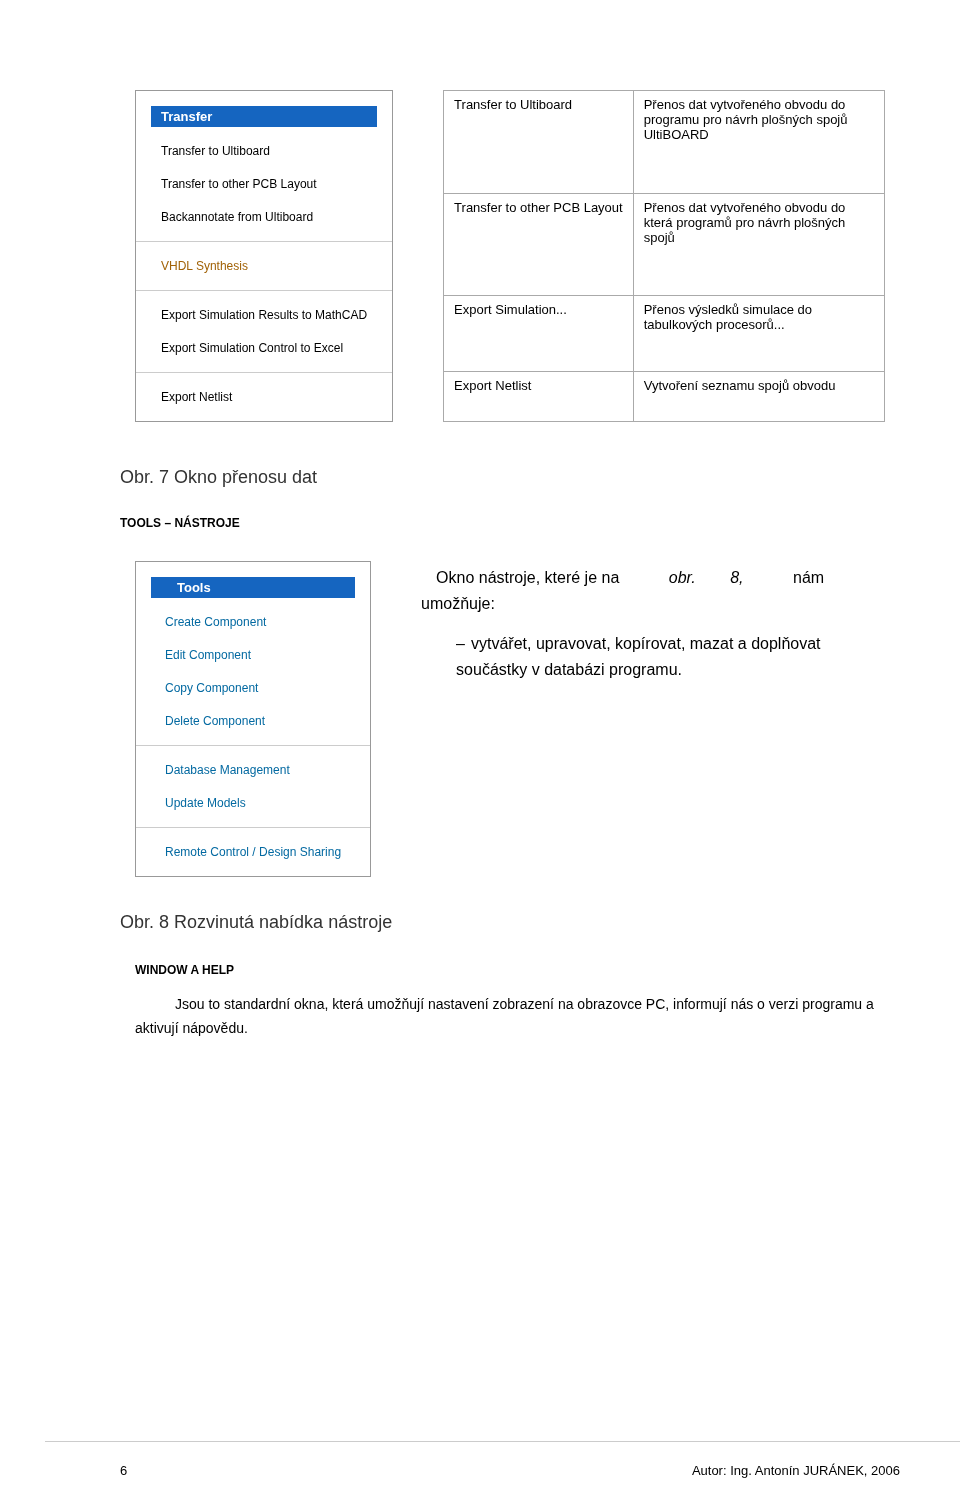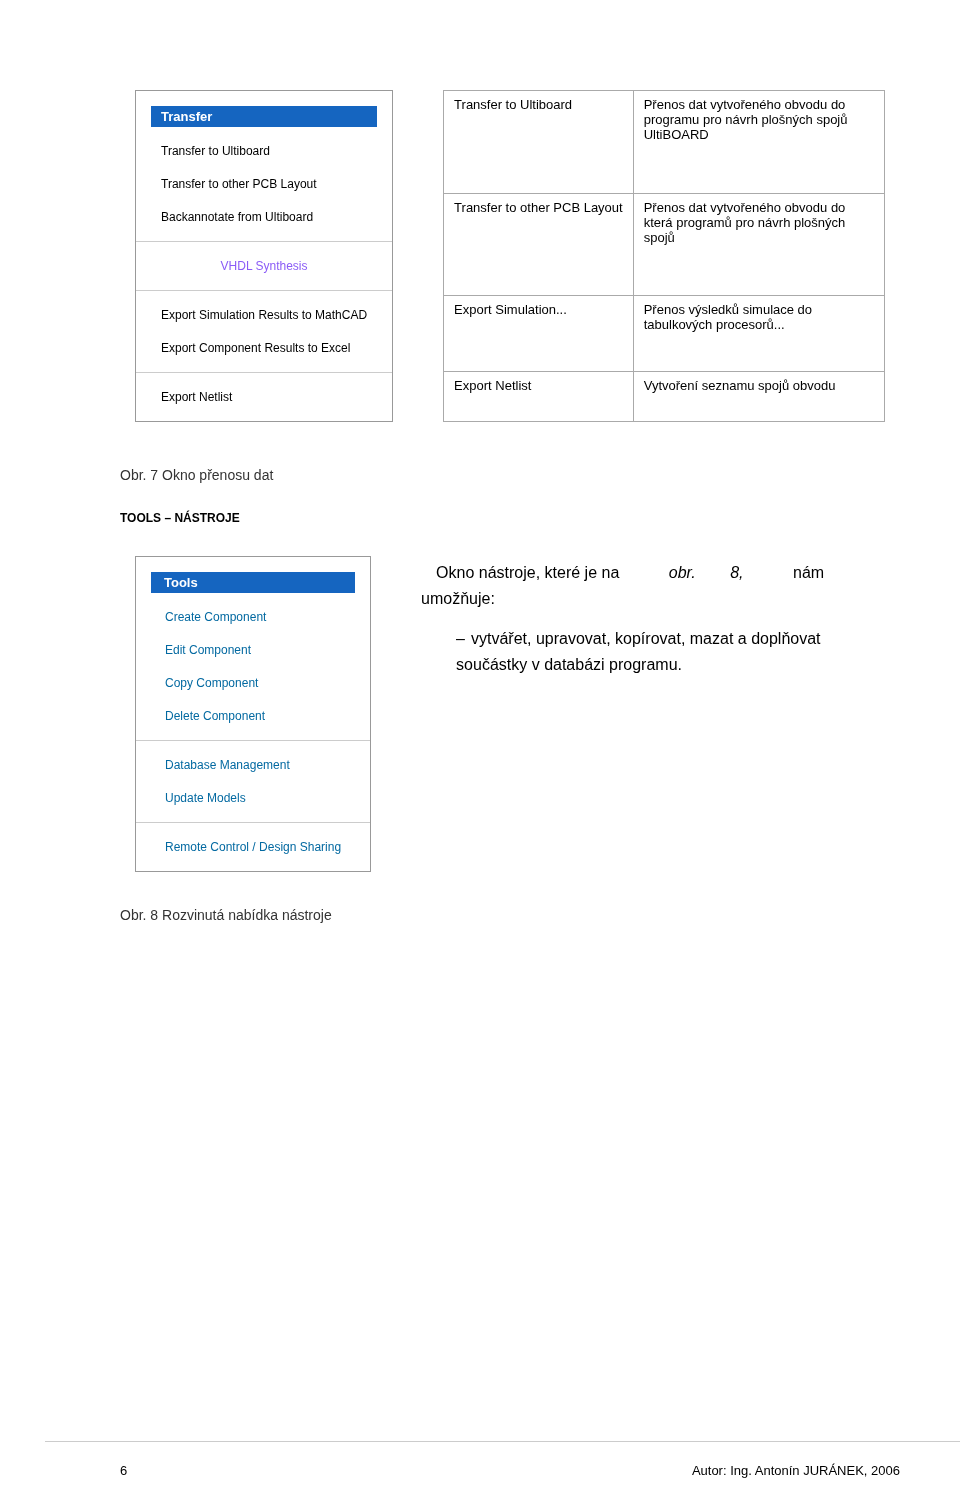--- a/index.html
+++ b/index.html
@@ -40,22 +40,21 @@
     }
 
     .menu-box .menu-item {
       padding: 2px 10px;
       font-size: 12px;
       color: #000;
       border-bottom: none;
     }
 
     .menu-box .menu-item.dimmed {
-      color: #8b5cf6;
-      text-align: center;
+      color: #a16207;
     }
 
     .menu-box .menu-divider {
       height: 1px;
       background: #ccc;
       margin: 4px 0;
     }
 
     .description-table {
       border: 1px solid #aaa;
@@ -71,21 +70,21 @@
     }
 
     .description-table td:first-child {
       font-weight: normal;
       white-space: nowrap;
       min-width: 160px;
     }
 
     
     .figure-caption {
-      font-size: 14px;
+      font-size: 18px;
       color: #333;
       margin-bottom: 28px;
       margin-top: 6px;
     }
 
     
     .section-heading {
       font-size: 12px;
       font-weight: bold;
       margin-bottom: 16px;
@@ -102,21 +101,21 @@
 
     .tools-menu-box {
       border: 1px solid #999;
       min-width: 200px;
       flex-shrink: 0;
     }
 
     .tools-menu-box .menu-header {
       background: #1565c0;
       color: #ffffff;
-      padding: 3px 13px;
+      padding: 3px 26px;
       font-size: 13px;
       font-weight: bold;
     }
 
     .tools-menu-box .menu-item {
       padding: 2px 14px;
       font-size: 12px;
       color: #0369a1;
     }
 
@@ -190,21 +189,21 @@
 
     <div class="menu-box">
       <div class="menu-header">Transfer</div>
       <div class="menu-item">Transfer to Ultiboard</div>
       <div class="menu-item">Transfer to other PCB Layout</div>
       <div class="menu-item">Backannotate from Ultiboard</div>
       <div class="menu-divider"></div>
       <div class="menu-item dimmed">VHDL Synthesis</div>
       <div class="menu-divider"></div>
       <div class="menu-item">Export Simulation Results to MathCAD</div>
-      <div class="menu-item">Export Component Results to Excel</div>
+      <div class="menu-item">Export Simulation Control to Excel</div>
       <div class="menu-divider"></div>
       <div class="menu-item">Export Netlist</div>
     </div>
 
     <table class="description-table">
       <tbody>
         <tr>
           <td>Transfer to Ultiboard</td>
           <td>Přenos dat vytvořeného obvodu do programu pro návrh plošných spojů UltiBOARD</td>
         </tr>
@@ -246,19 +245,23 @@
     <div class="tools-description">
       <span>Okno nástroje, které je na </span><em><span>obr.</span><span> 8,</span></em><span> nám umožňuje:</span>
       <div class="dash-list">
         <div class="dash-item">vytvářet, upravovat, kopírovat, mazat a doplňovat součástky v databázi programu.</div>
       </div>
     </div>
   </div>
 
   <div class="figure-caption">Obr. 8 Rozvinutá nabídka nástroje</div>
 
+  <div class="window-help-section">
+    <div class="section-heading">WINDOW A HELP</div>
+    <div class="window-help-body">Jsou to standardní okna, která umožňují nastavení zobrazení na obrazovce PC, informují nás o verzi programu a aktivují nápovědu.</div>
+  </div>
 
 </div>
 
 <div class="page-footer">
   <span class="footer-page-num">6</span>
   <span class="footer-author">Autor: Ing. Antonín JURÁNEK, 2006</span>
 </div>
 
 </body></html>

